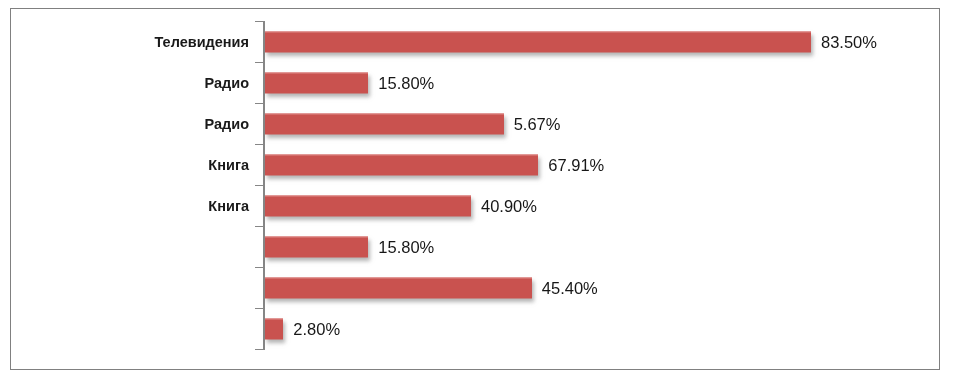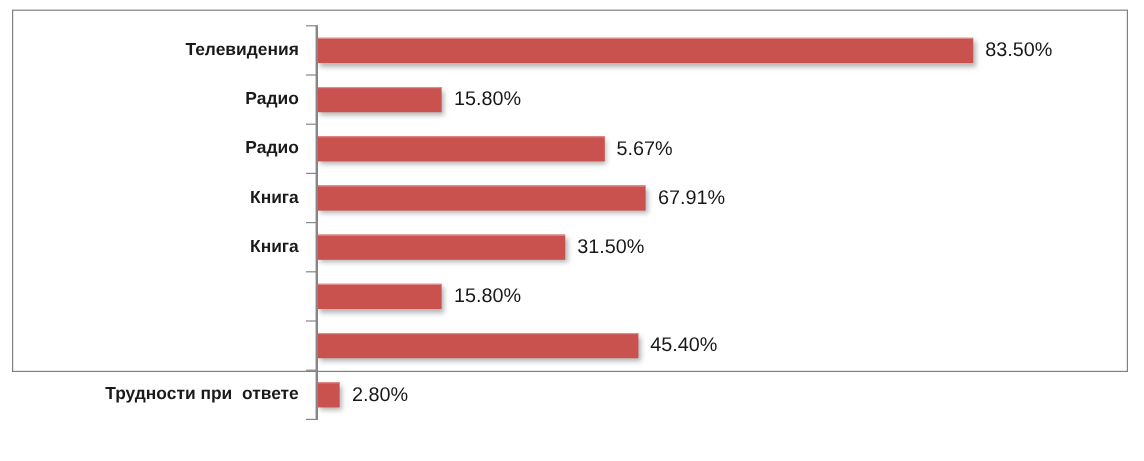--- a/index.html
+++ b/index.html
@@ -13,21 +13,21 @@
     height: 384px;
     font-family: "Liberation Sans", sans-serif;
     overflow: hidden;
   }
 
   #chart-frame {
     position: absolute;
     left: 10px;
     top: 8px;
     width: 930px;
-    height: 302px;
+    height: 362px;
     border: 1px solid #808080;
     background: #ffffff;
     box-sizing: border-box;
   }
 
   #plot-area {
     position: absolute;
     left: 0;
     top: 0;
     width: 100%;
@@ -149,36 +149,35 @@
           <div class="bar-wrap" style="width: 273.327px;">
             <div class="bar" style="width: 273.327px; background: rgb(201, 82, 79);"></div>
           </div>
           <div class="value-label" style="left: 537.327px;">67.91%</div>
         </div>
         <div class="bar-row" style="top: 176px;">
           <div class="cat-label">Книга</div>
           <div class="bar-wrap" style="width: 205.976px;">
             <div class="bar" style="width: 205.976px; background: rgb(201, 82, 79);"></div>
           </div>
-          <div class="value-label" style="left: 469.976px;">31.50%</div>
+          <div class="value-label" style="left: 469.976px;">40.90%</div>
         </div>
         <div class="bar-row" style="top: 217px;">
           <div class="bar-wrap" style="width: 103.315px;">
             <div class="bar" style="width: 103.315px; background: rgb(201, 82, 79);"></div>
           </div>
           <div class="value-label" style="left: 367.315px;">15.80%</div>
         </div>
         <div class="bar-row" style="top: 258px;">
           <div class="bar-wrap" style="width: 266.788px;">
             <div class="bar" style="width: 266.788px; background: rgb(201, 82, 79);"></div>
           </div>
           <div class="value-label" style="left: 530.788px;">45.40%</div>
         </div>
         <div class="bar-row" style="top: 299px;">
-          <div class="cat-label">Трудности при  ответе</div>
           <div class="bar-wrap" style="width: 18.309px;">
             <div class="bar" style="width: 18.309px; background: rgb(201, 82, 79);"></div>
           </div>
           <div class="value-label" style="left: 282.309px;">2.80%</div>
         </div>
       </div>
   </div>
 </div>
 
 </body></html>

